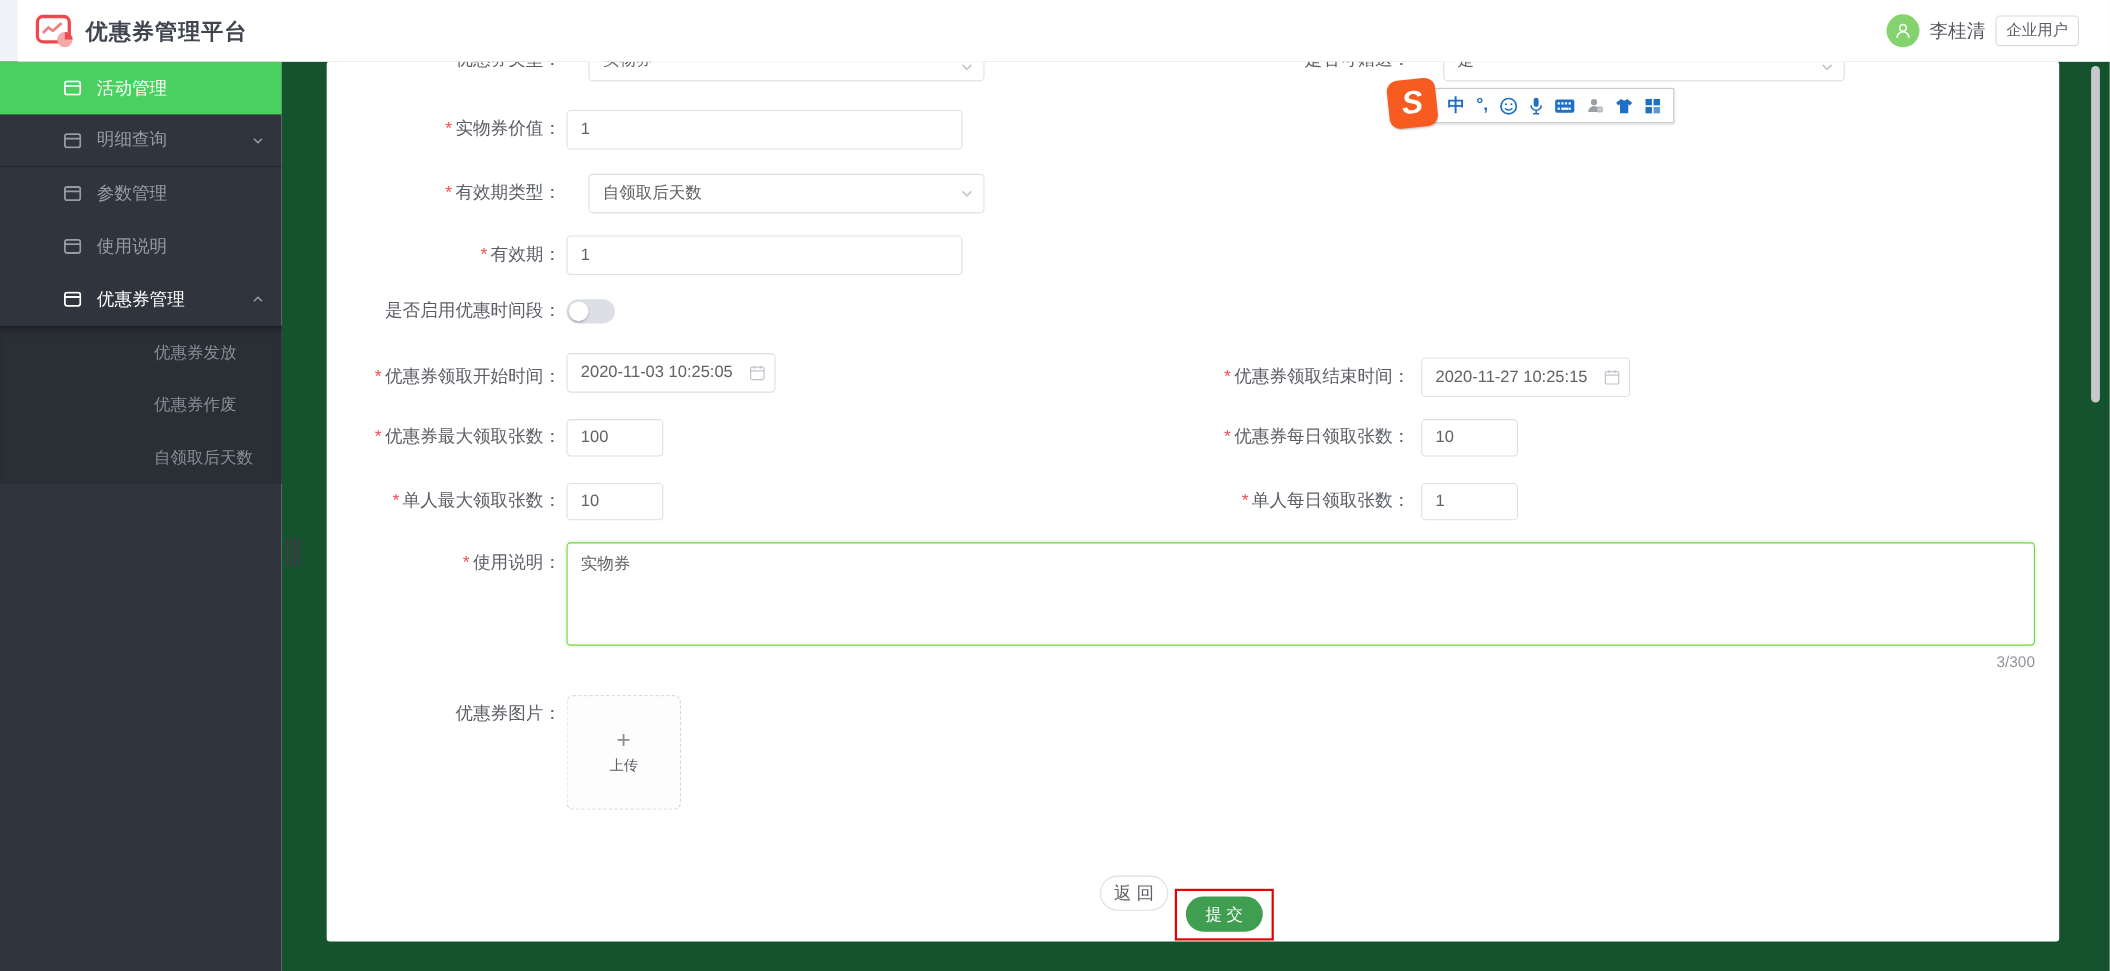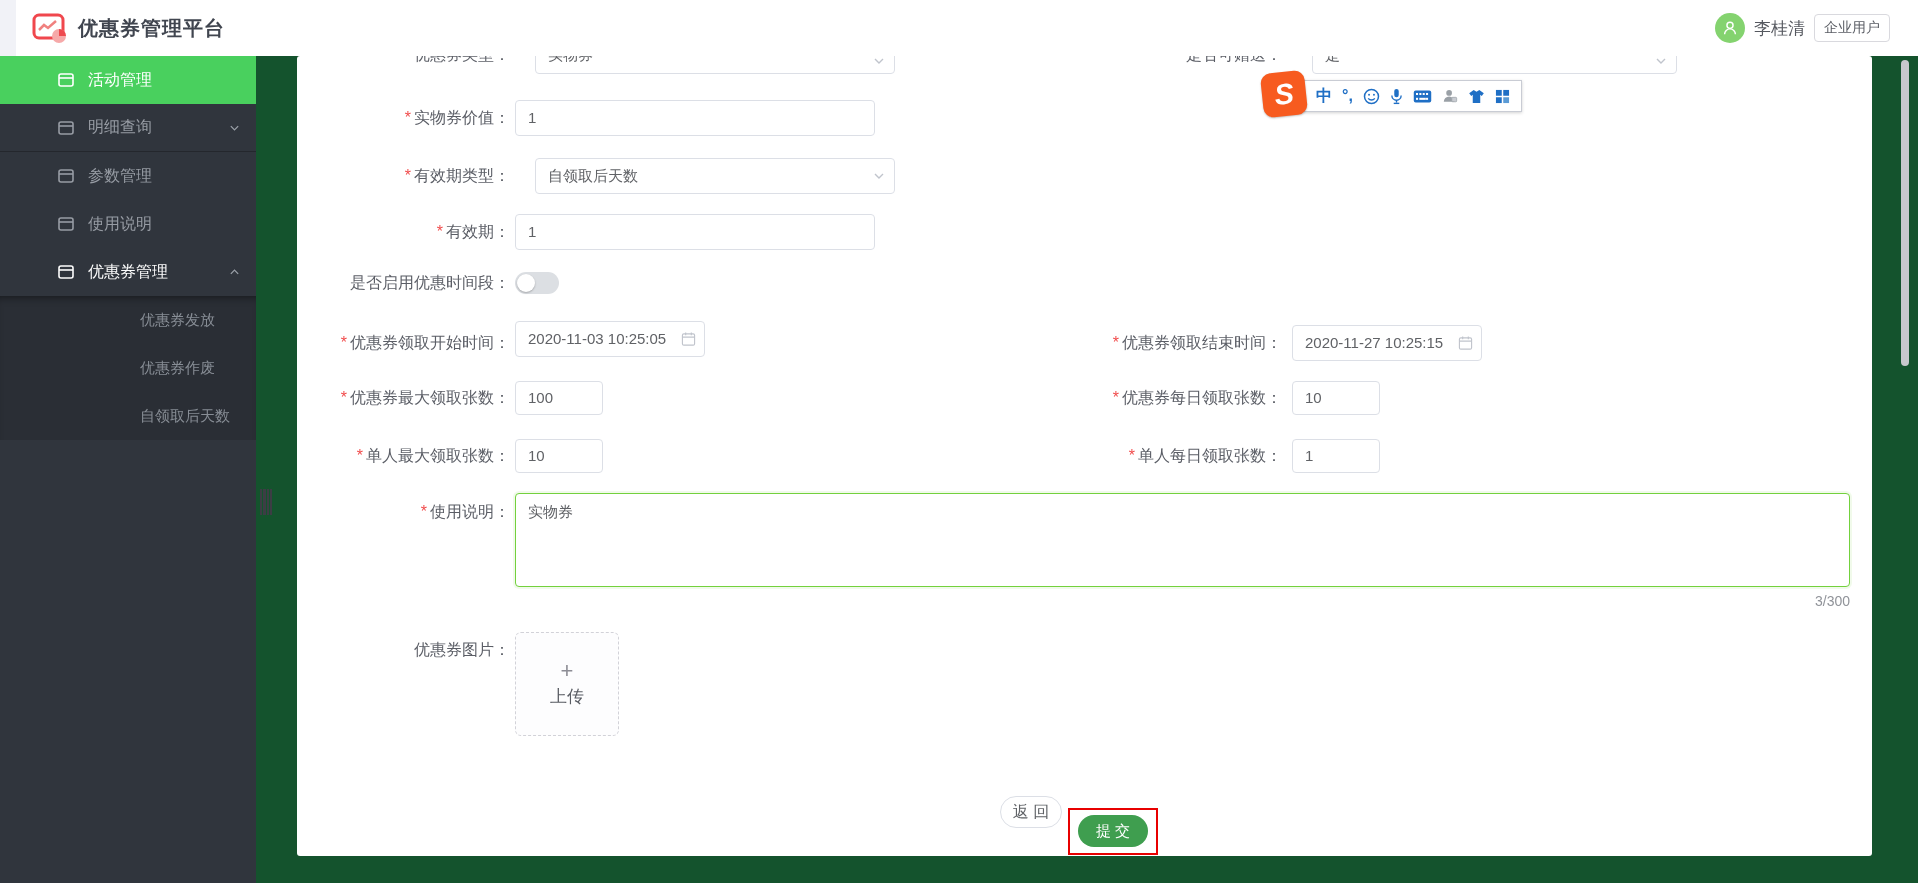--- a/index.html
+++ b/index.html
@@ -46,21 +46,21 @@
   .date .cal { position:absolute; right:8px; top:50%; transform:translateY(-50%); display:flex; }
 
   .toggle { position:absolute; width:44px; height:22px; border-radius:11px; background:#dcdfe3; cursor:pointer; }
   .toggle .knob { position:absolute; left:2px; top:2px; width:18px; height:18px; border-radius:50%; background:#fff; box-shadow:0 1px 2px rgba(0,0,0,0.25); }
 
   .ta { position:absolute; border:1px solid var(--textarea-green,#73d13d); border-radius:4px; background:#fff; font-size:15px; color:#606266; padding:9px 12px; box-shadow:0 0 0 2px rgba(115,209,61,0.10); }
   .counter { position:absolute; text-align:right; font-size:14px; color:#909399; }
 
   .upload { position:absolute; border:1px dashed #d2d2d8; border-radius:6px; background:#fdfdfe; display:flex; flex-direction:column; align-items:center; justify-content:center; gap:4px; cursor:pointer; }
   .up-plus { font-size:22px; color:#8d8d95; line-height:20px; }
-  .up-txt { font-size:17px; color:#595c63; }
+  .up-txt { font-size:13px; color:#595c63; }
 
   .btn { position:absolute; height:32px; border-radius:16px; font-size:16px; display:flex; align-items:center; justify-content:center; cursor:pointer; }
   .btn-back { left:703px; top:740px; width:62px; background:#fff; border:1px solid #dcdfe6; color:#5f6266; }
   .annot { position:absolute; left:771px; top:752px; width:90px; height:47px; border:2px solid var(--annotation-red,#e80000); }
   .btn-submit { position:relative; margin:5px auto 0; width:70px; height:32px; border-radius:16px; background:var(--submit-green,#3f9e4f); color:#fff; font-size:15px; display:flex; align-items:center; justify-content:center; cursor:pointer; }
 
   
   .ime { position:absolute; left:1262px; top:72px; display:flex; align-items:flex-start; z-index:40; }
   .sogou { width:44px; height:44px; background:var(--sogou-orange,#f75b1f); border-radius:10px; color:#fff; font-size:29px; font-weight:bold; font-style:italic; display:flex; align-items:center; justify-content:center; transform:rotate(-6deg); box-shadow:0 1px 2px rgba(0,0,0,0.25); z-index:2; cursor:pointer; }
   .imebar { margin:8px 0 0 -4px; height:32px; background:#fff; border:1px solid #c9ccd4; box-shadow:0 1px 3px rgba(0,0,0,0.18); display:flex; align-items:center; gap:10px; padding:0 11px 0 13px; }

